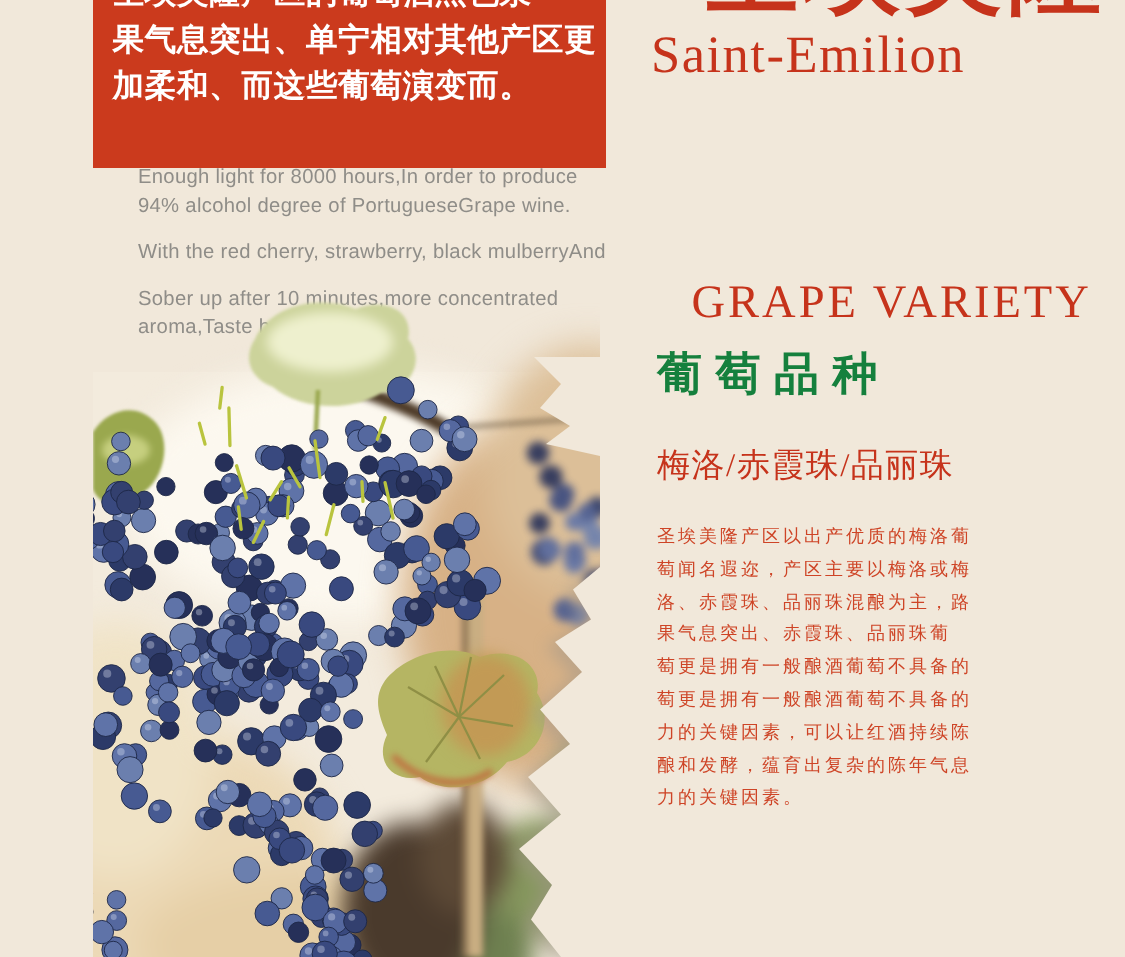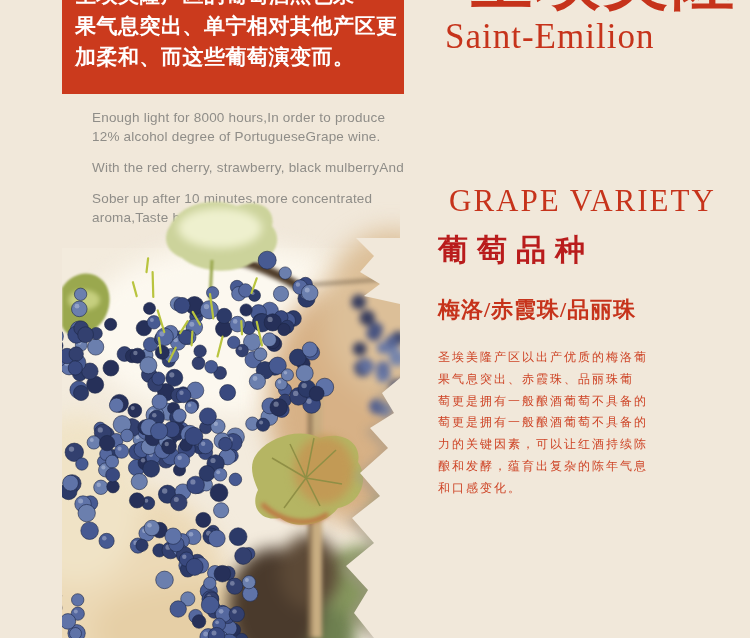--- a/index.html
+++ b/index.html
@@ -1,44 +1,44 @@
 <!DOCTYPE html>
 <html><head>
 <meta charset="utf-8">
 <style>
   html,body{margin:0;padding:0;background:#f1e8da;}
   .canvas{position:relative;width:750px;height:638px;background:#f1e8da;overflow:hidden;
           font-family:"Liberation Sans",sans-serif;}
 
   
-  .banner{position:absolute;left:62px;top:0;width:342px;height:94px;background:#cb3a1d;overflow:hidden;}
+  .banner{position:absolute;left:62px;top:0;width:342px;height:112px;background:#cb3a1d;overflow:hidden;}
   .banner-text{margin:-20px 0 0 13px;color:#ffffff;font-family:"Liberation Serif",serif;
                font-weight:bold;font-size:21px;line-height:31px;letter-spacing:.5px;white-space:nowrap;}
 
   
   .brand-cn-clip{position:absolute;left:468px;top:0;width:285px;height:14px;overflow:hidden;}
   .brand-cn{display:block;margin-top:-51px;font-family:"Liberation Serif",serif;font-weight:bold;
             font-size:64px;line-height:64px;color:#c6331b;letter-spacing:4px;white-space:nowrap;}
-  .brand-en{position:absolute;left:445px;top:17px;font-family:"Liberation Serif",serif;
+  .brand-en{position:absolute;left:434px;top:17px;font-family:"Liberation Serif",serif;
             font-size:35px;line-height:40px;color:#c6331b;letter-spacing:1px;}
 
   
   .intro{position:absolute;left:92px;top:108px;z-index:1;color:#8f8d88;
          font-size:13.5px;line-height:19px;letter-spacing:.2px;}
   .intro p{margin:0 0 12px 0;}
 
   
   .photo{position:absolute;left:62px;top:200px;width:338px;height:438px;z-index:2;}
 
   
-  .vh-en{position:absolute;left:449px;top:184px;font-family:"Liberation Serif",serif;
+  .vh-en{position:absolute;left:461px;top:184px;font-family:"Liberation Serif",serif;
          font-size:31px;line-height:34px;color:#c6331b;letter-spacing:2px;text-align:right;}
   .vh-cn{position:absolute;left:438px;top:232px;font-family:"Liberation Serif",serif;font-weight:bold;
-         font-size:30px;line-height:36px;color:#b91c1c;letter-spacing:9px;}
-  .vh-blend{position:absolute;left:438px;top:296px;font-family:"Liberation Serif",serif;font-weight:bold;
+         font-size:30px;line-height:36px;color:#15803d;letter-spacing:9px;}
+  .vh-blend{position:absolute;left:438px;top:296px;font-family:"Liberation Serif",serif;font-weight:normal;
             font-size:22px;line-height:28px;color:#c6331b;letter-spacing:1px;}
   .vbody{position:absolute;left:438px;top:347px;width:312px;color:#ce4426;
          font-family:"Liberation Serif",serif;font-size:12px;line-height:21.8px;letter-spacing:2px;}
 </style>
 </head>
 <body>
 
 <div class="canvas">
 
   <div class="banner">
@@ -50,21 +50,21 @@
   </div>
 
   <div class="brand-cn-clip">
     <span class="brand-cn">圣埃美隆</span>
   </div>
   <div class="brand-en">Saint-Emilion</div>
 
   <div class="intro">
     <p>
       <span>Enough light for 8000 hours,In order to produce</span><br>
-      <span>12% alcohol degree of PortugueseGrape wine.</span>
+      <span>94% alcohol degree of PortugueseGrape wine.</span>
     </p>
     <p>
       <span>With the red cherry, strawberry, black mulberryAnd</span><br>
     </p>
     <p>
       <span>Sober up after 10 minutes,more concentrated</span><br>
       <span>aroma,Taste better.</span>
     </p>
   </div>
 
@@ -548,21 +548,23 @@
       <path d="M338,178 L320,193 L332,213 L308,228 L326,248 L298,273 L318,296 L290,318 L312,343 L284,366 L306,390 L292,413 L312,438 L338,438 Z" fill="#f1e8da"></path>
       <path d="M294,38 L312,56 L298,72 L318,84 L302,96 L338,104 L338,38 Z" fill="#f1e8da"></path>
     </svg>
   </div>
 
   <div class="vh-en">GRAPE VARIETY</div>
   <div class="vh-cn">葡萄品种</div>
   <div class="vh-blend">梅洛/赤霞珠/品丽珠</div>
   <div class="vbody">
     <div>圣埃美隆产区以出产优质的梅洛葡</div>
+    <div>萄闻名遐迩，产区主要以梅洛或梅</div>
+    <div>洛、赤霞珠、品丽珠混酿为主，路</div>
     <div>果气息突出、赤霞珠、品丽珠葡</div>
     <div>萄更是拥有一般酿酒葡萄不具备的</div>
     <div>萄更是拥有一般酿酒葡萄不具备的</div>
     <div>力的关键因素，可以让红酒持续陈</div>
     <div>酿和发酵，蕴育出复杂的陈年气息</div>
-    <div>和口感变化。</div>
+    <div>力的关键因素。</div>
   </div>
 
 </div>
 
 </body></html>

